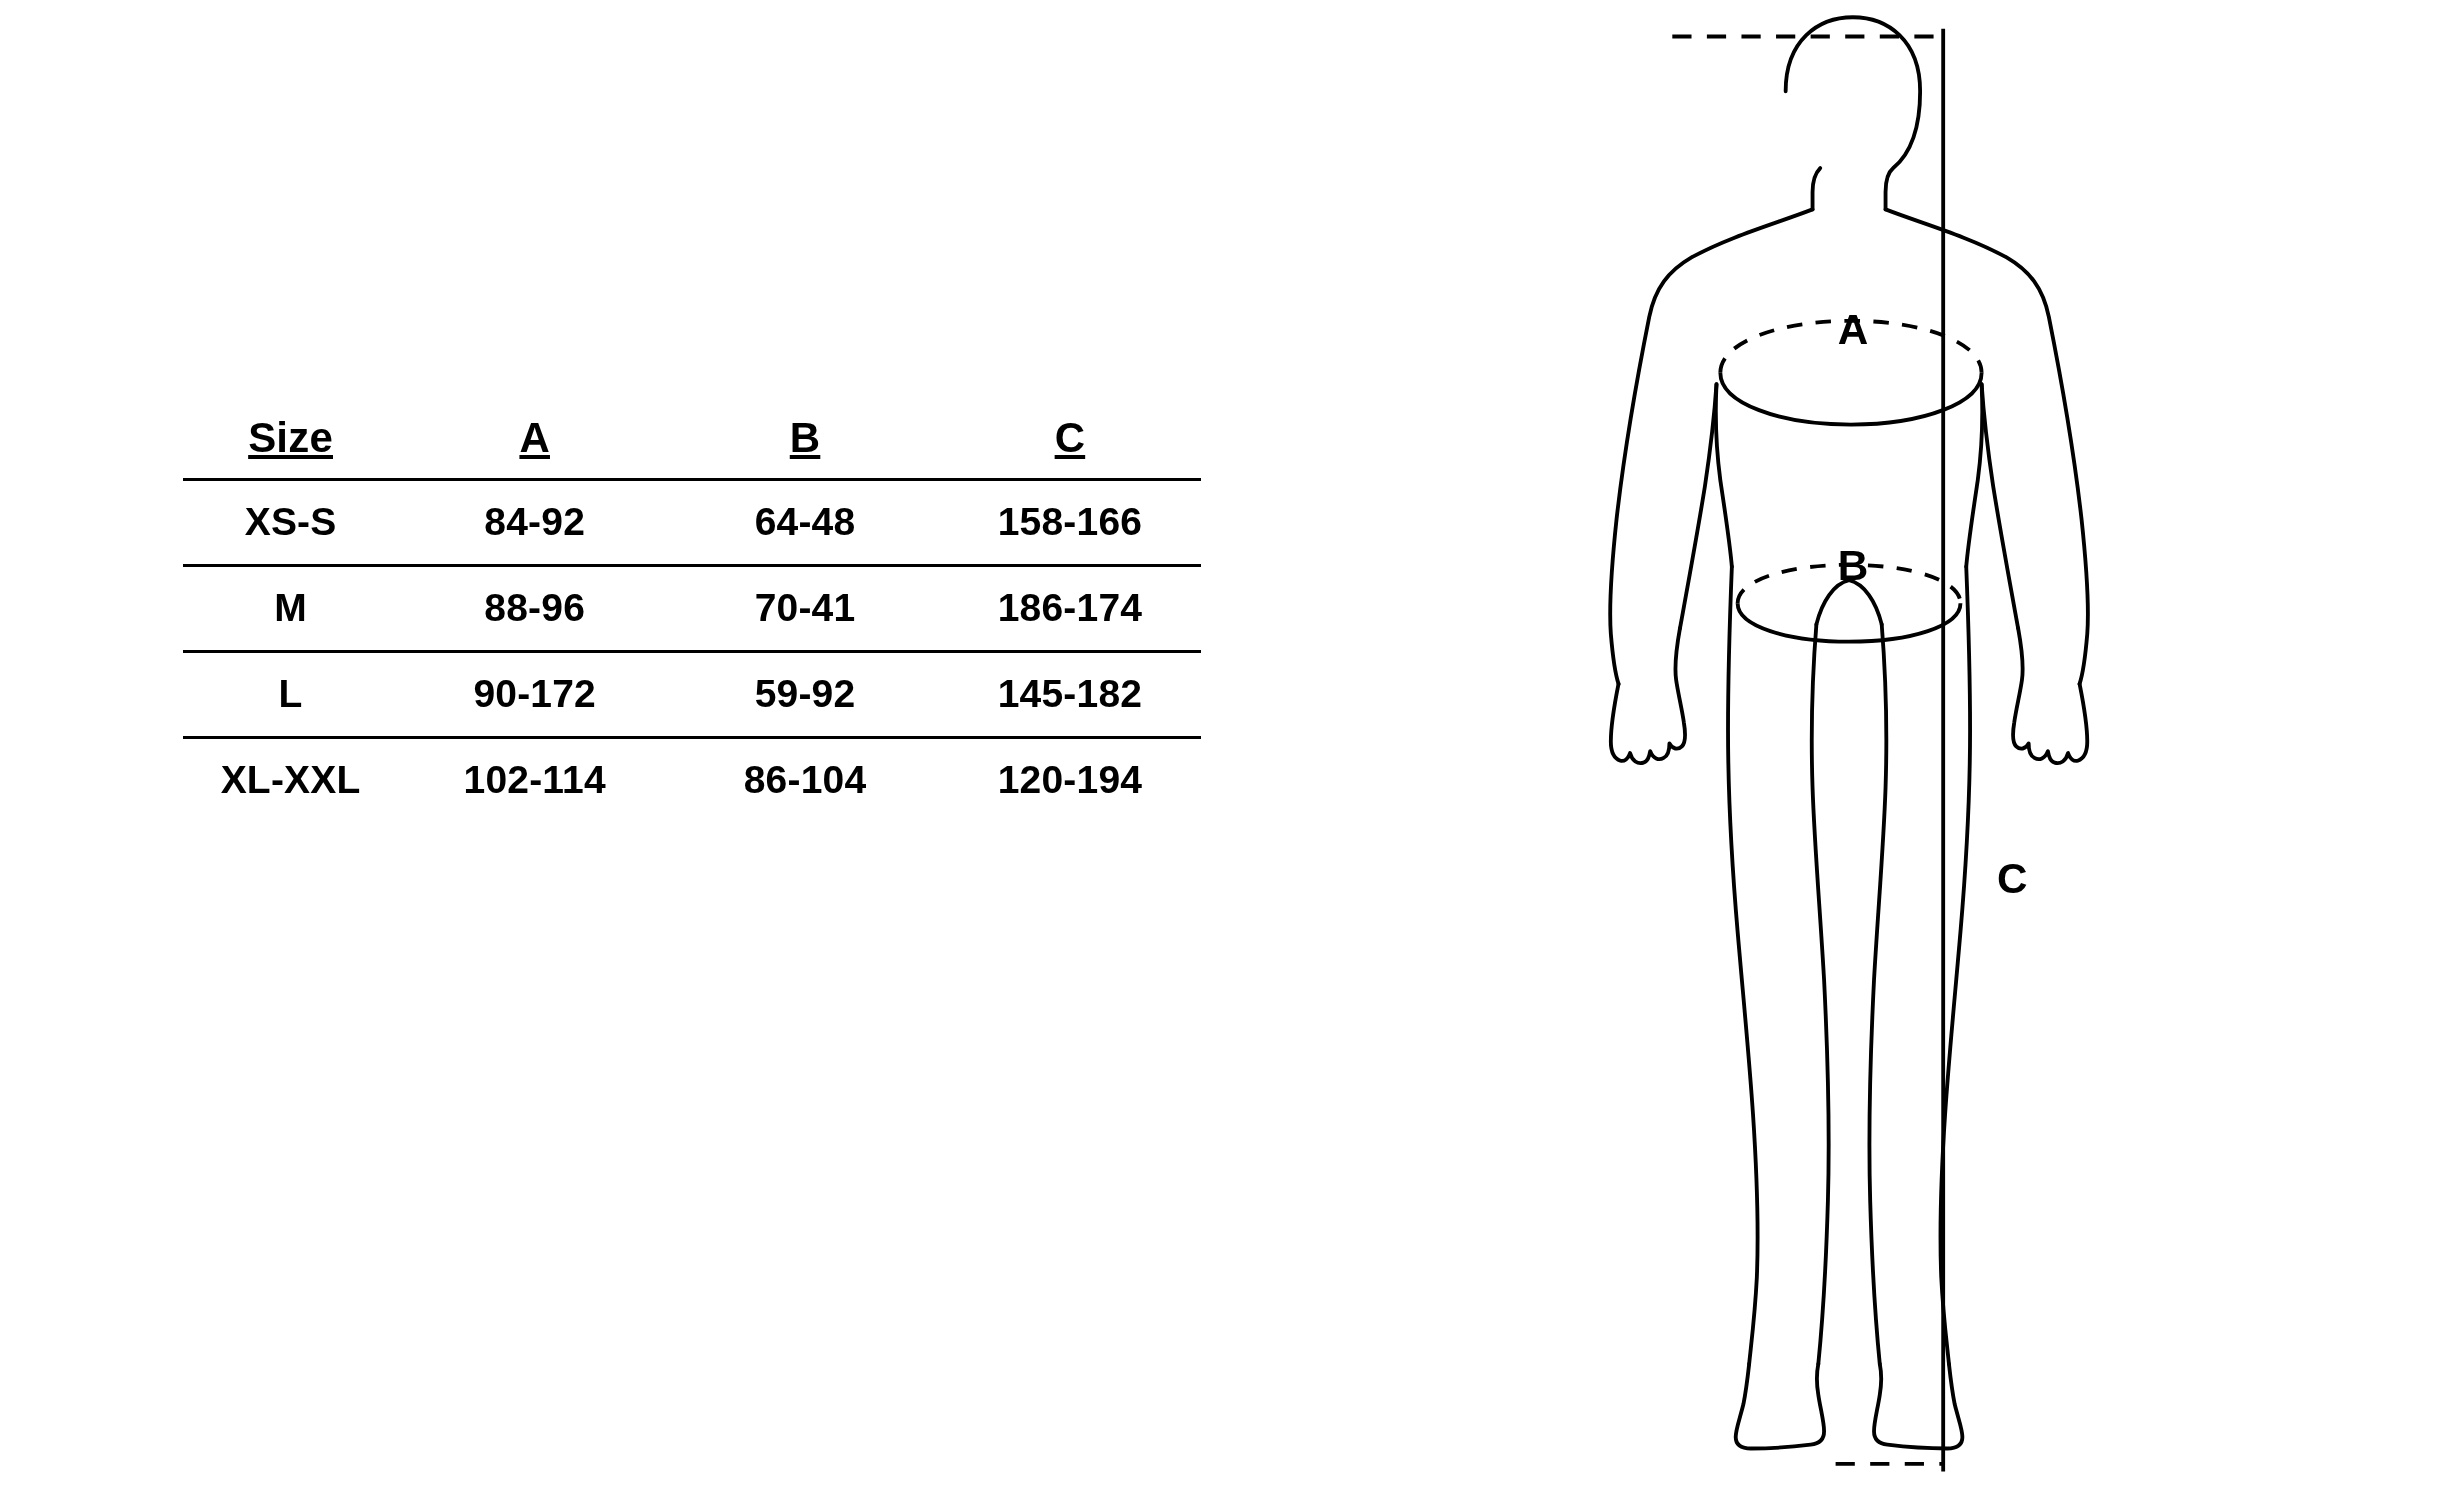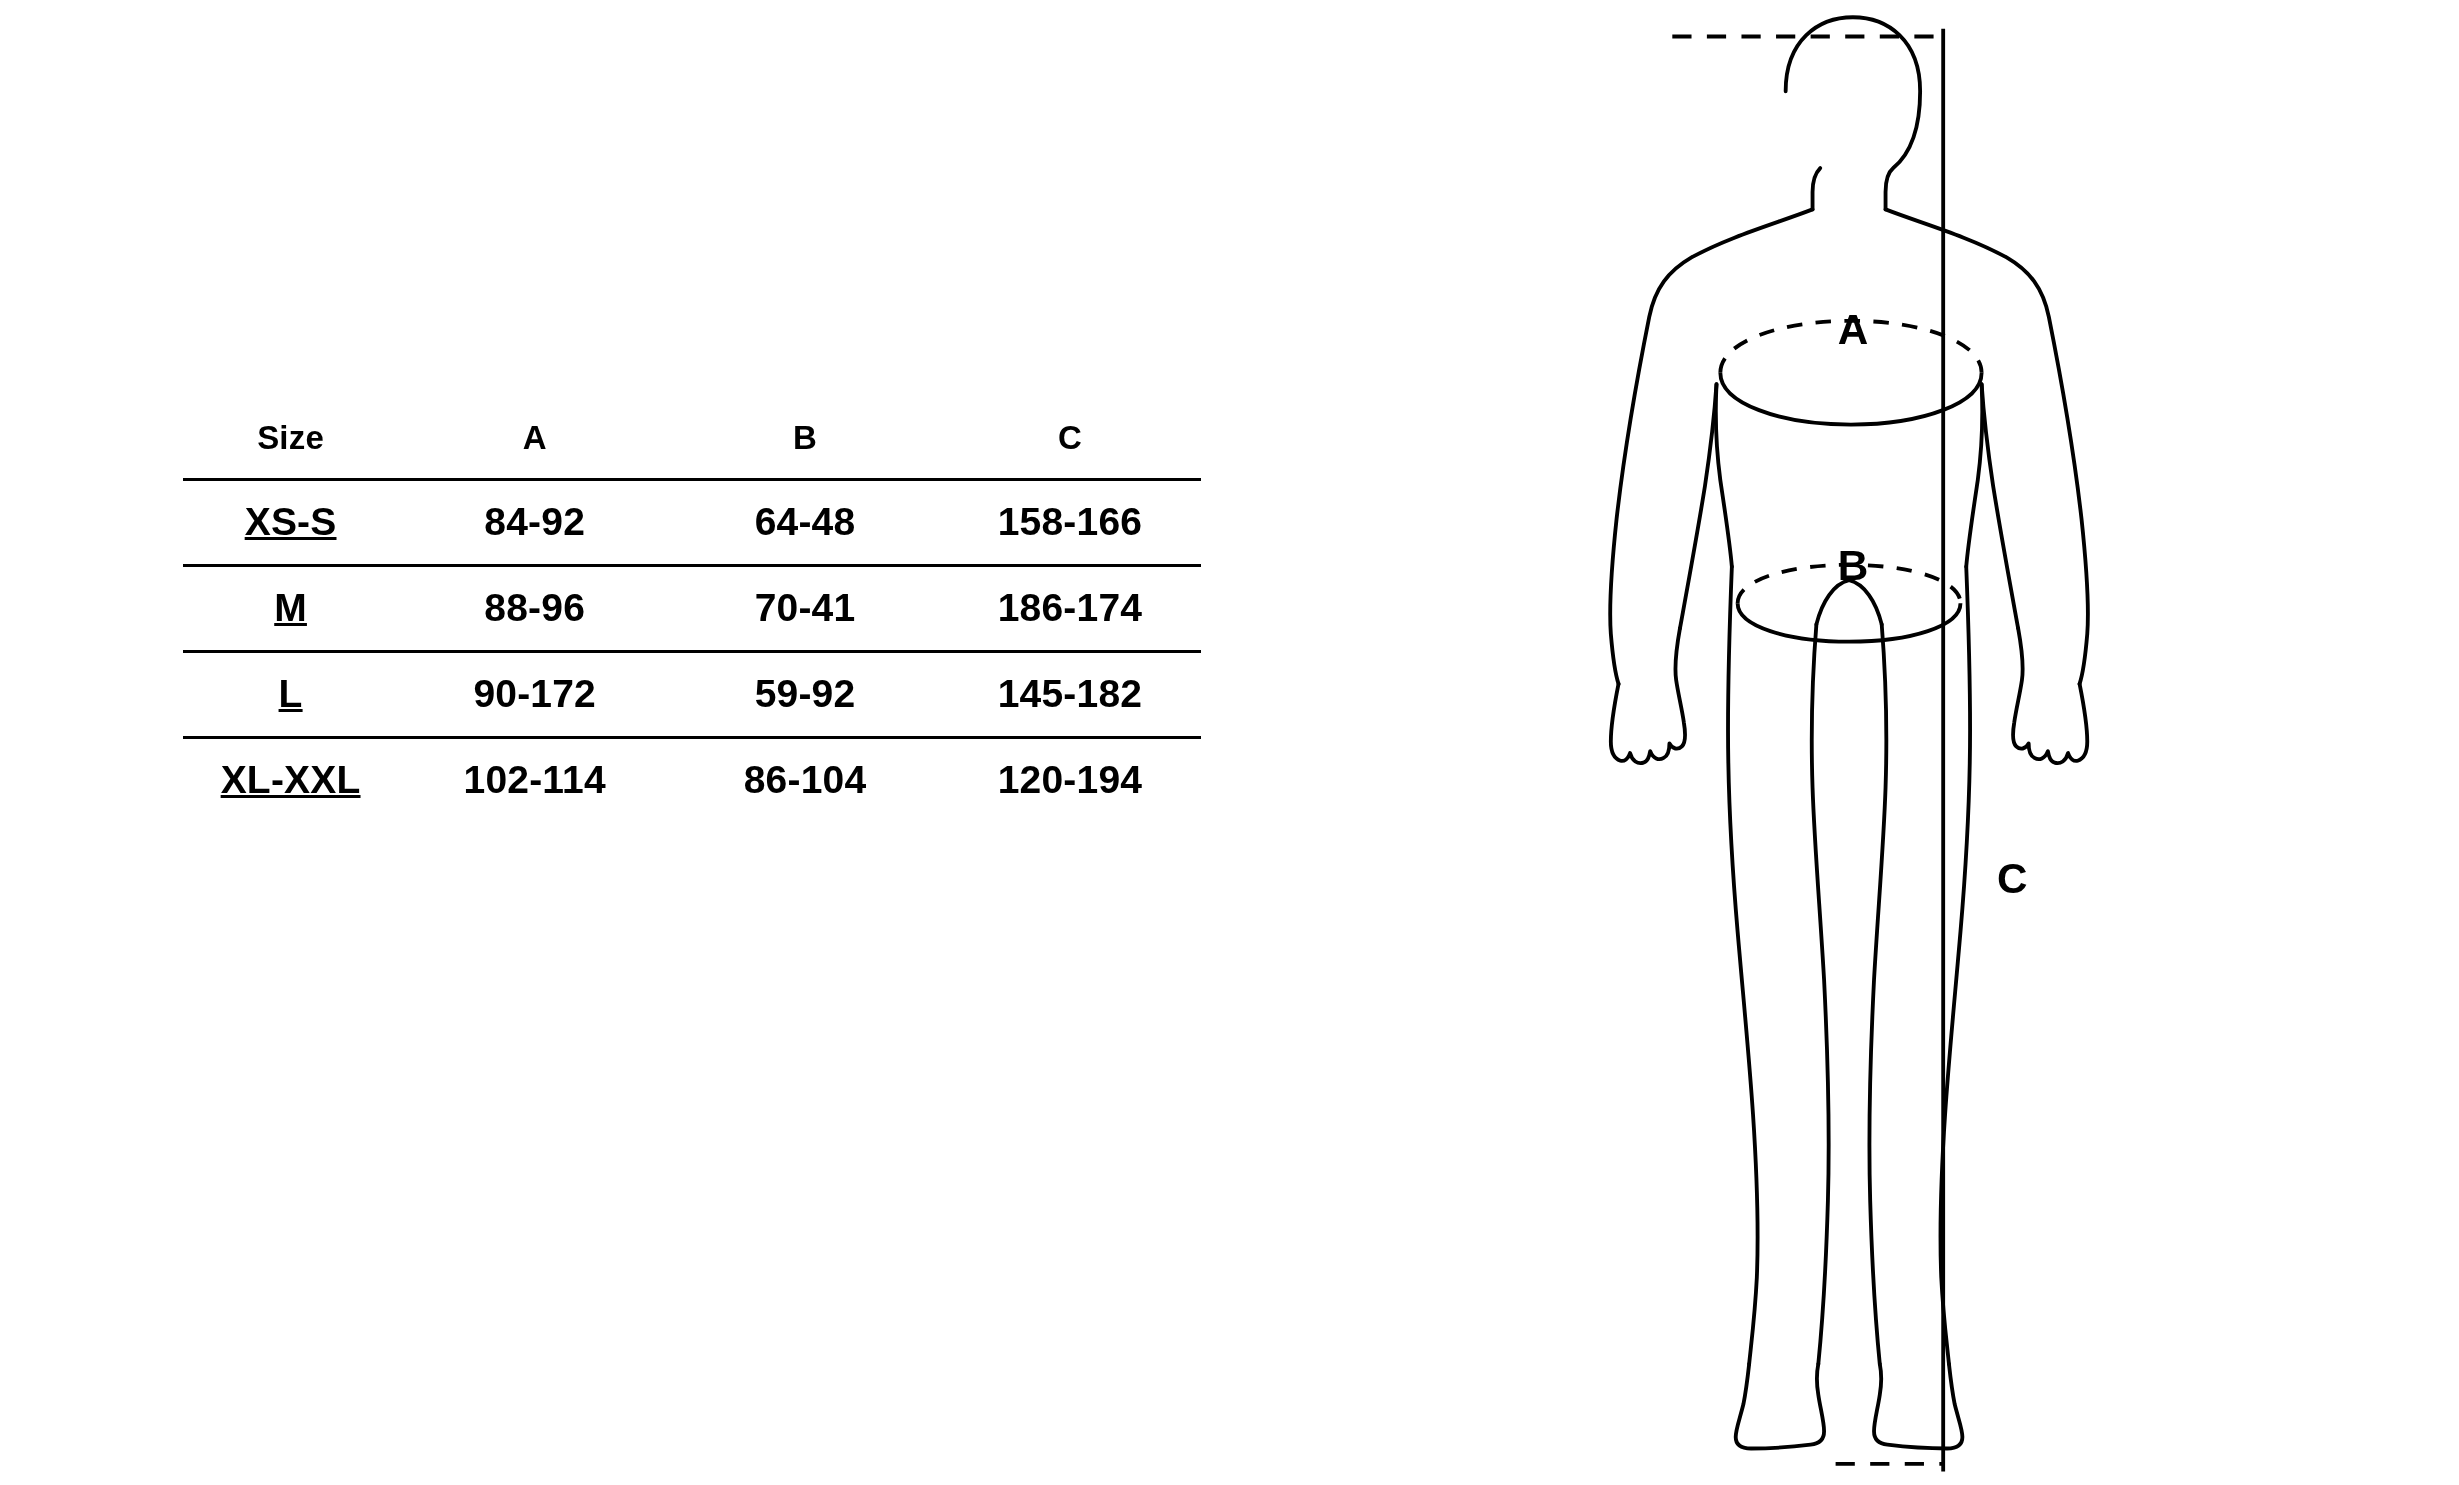--- a/index.html
+++ b/index.html
@@ -38,27 +38,27 @@
     text-align: center;
     padding: 0;
     height: 83px;
     vertical-align: middle;
     font-size: 39px;
     font-weight: 700;
     letter-spacing: 0.2px;
   }
   table.size-table thead th {
     font-weight: 700;
-    font-size: 33px;
+    font-size: 42px;
     height: 69px;
     padding-bottom: 5.8px;
+    text-decoration: underline;
   }
   table.size-table tbody td.rowhead {
     font-weight: 700;
-    text-decoration: underline;
   }
   table.size-table thead tr {
     border-bottom: 3.8px solid #000;
   }
   table.size-table tbody tr {
     border-bottom: 3.8px solid #000;
   }
   table.size-table tbody tr:last-child {
     border-bottom: none;
   }

